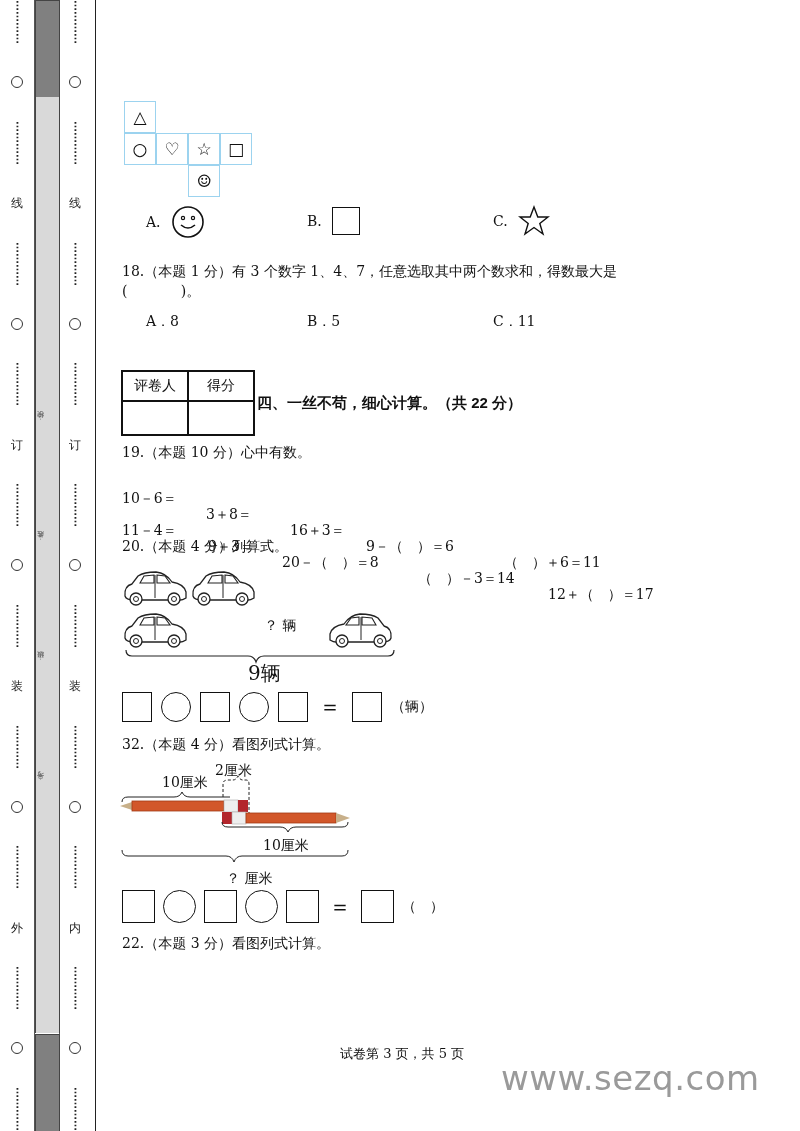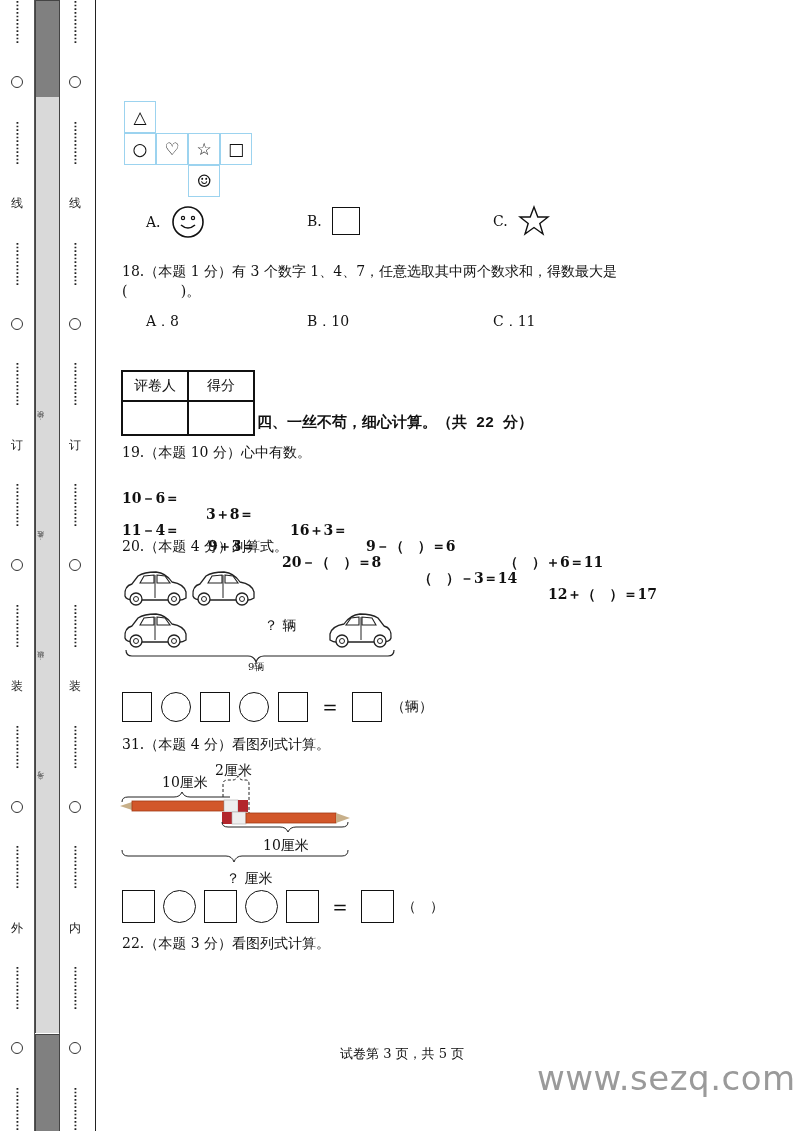--- a/index.html
+++ b/index.html
@@ -16,28 +16,28 @@
   .dots{letter-spacing:0;writing-mode:vertical-rl;font-size:11px;color:#222;font-weight:bold;}
   .circ{width:10px;height:10px;border:1px solid #333;border-radius:50%;}
   .vchar{font-size:12px;color:#222;}
   .q{position:absolute;left:122px;font-size:14px;}
   .net{position:absolute;left:124px;top:101px;}
   .cell{position:absolute;width:32px;height:32px;border:1px solid #9cd3ef;box-sizing:border-box;display:flex;align-items:center;justify-content:center;font-size:17px;}
   .opt{position:absolute;font-size:14px;display:flex;align-items:center;gap:10px;}
   .gbox{position:absolute;left:121px;top:370px;border-collapse:collapse;font-size:14px;}
   .gbox td{border:2px solid #111;width:62px;text-align:center;height:30px;}
   .gbox tr:first-child td{height:26px;}
-  .sec{position:absolute;left:257px;top:394px;font-size:15px;font-weight:bold;font-family:Liberation Mono, monospace;margin-top:19px;}
-  .eqrow{position:absolute;left:122px;font-size:14px;white-space:pre;font-weight:bold;}
+  .sec{position:absolute;left:257px;top:394px;font-size:15px;font-weight:bold;font-family:Liberation Sans, sans-serif;}
+  .eqrow{position:absolute;left:122px;font-size:14px;white-space:pre;}
   .sq{display:inline-block;width:30px;height:30px;border:1.5px solid #111;box-sizing:border-box;vertical-align:middle;}
   .ci{display:inline-block;width:30px;height:30px;border:1.5px solid #111;border-radius:50%;box-sizing:border-box;vertical-align:middle;}
   .formula{position:absolute;left:122px;display:flex;align-items:center;gap:9px;font-size:14px;}
   .formula .eq{font-size:22px;padding:0 2px;}
   .footer{position:absolute;left:340px;top:1045px;font-size:13px;}
-  .wm{position:absolute;left:501px;top:1058px;font-family:"DejaVu Sans","Liberation Sans",sans-serif;font-size:34px;color:#9a9a9a;letter-spacing:0.5px;margin-left:36px;}
+  .wm{position:absolute;left:501px;top:1058px;font-family:"DejaVu Sans","Liberation Sans",sans-serif;font-size:34px;color:#9a9a9a;letter-spacing:0.5px;}
 </style>
 </head>
 <body>
 
 <div class="binding">
   <div class="vline" style="left:34px"></div>
   <div class="vline" style="left:59px"></div>
   <div class="vline" style="left:95px;background:#222;"></div>
 
   <div class="strip strip-dark" style="top:0;height:96px"></div>
@@ -118,21 +118,21 @@
 <div class="opt" style="left:493px;top:205px">
   <span>C.</span>
   <svg width="32" height="32" viewBox="0 0 32 32">
     <polygon points="16,2 19.8,12 30,12 21.8,18.5 25,29 16,22.5 7,29 10.2,18.5 2,12 12.2,12" fill="none" stroke="#111" stroke-width="1.4"></polygon>
   </svg>
 </div>
 
 <div class="q" style="top:263px">18.（本题 1 分）有 3 个数字 1、4、7，任意选取其中两个数求和，得数最大是</div>
 <div class="q" style="top:283px;white-space:pre">(            )。</div>
 <div class="q" style="left:146px;top:313px">A．8</div>
-<div class="q" style="left:307px;top:313px">B．10</div>
+<div class="q" style="left:307px;top:313px">B．5</div>
 <div class="q" style="left:493px;top:313px">C．11</div>
 
 <table class="gbox">
   <tbody>
       <tr>
     <td>评卷人</td>
     <td>得分</td>
   </tr>
   <tr>
     <td></td>
@@ -173,34 +173,34 @@
   </defs>
   <use href="#car" x="2" y="4"></use>
   <use href="#car" x="70" y="4"></use>
   <use href="#car" x="2" y="46"></use>
   <g transform="translate(274,46) scale(-1,1)">
       <use href="#car"></use>
     </g>
   <path d="M6 84 Q6 90 12 90 L128 90 Q134 90 136 96 Q138 90 144 90 L268 90 Q274 90 274 84" fill="none" stroke="#222" stroke-width="1.2"></path>
 </svg>
 <div class="q" style="left:264px;top:617px">？ 辆</div>
-<div class="q" style="left:248px;top:660px;font-size:10px">9辆</div>
+<div class="q" style="left:248px;top:660px;font-size:20px">9辆</div>
 
 <div class="formula" style="top:692px">
   <span class="sq"></span>
   <span class="ci"></span>
   <span class="sq"></span>
   <span class="ci"></span>
   <span class="sq"></span>
   <span class="eq">＝</span>
   <span class="sq"></span>
   <span>（辆）</span>
 </div>
 
-<div class="q" style="top:736px">31.（本题 4 分）看图列式计算。</div>
+<div class="q" style="top:736px">32.（本题 4 分）看图列式计算。</div>
 <svg style="position:absolute;left:118px;top:760px" width="240" height="110" viewBox="0 0 240 110">
 
   <path d="M4 42 Q4 37 10 37 L56 37 Q62 37 64 32 Q66 37 72 37 L112 37" fill="none" stroke="#222" stroke-width="1"></path>
 
   <path d="M105 37 L105 24 Q105 20 110 20 L115 20 Q118 20 120 16 Q122 20 125 20 L128 20 Q131 20 131 24 L131 55" fill="none" stroke="#222" stroke-width="1" stroke-dasharray="3,2"></path>
 
   <polygon points="2,46 14,42 14,50" fill="#c8b08a"></polygon>
   <rect x="14" y="41" width="92" height="10" fill="#d2572a" stroke="#a23a14" stroke-width="0.8"></rect>
   <rect x="106" y="40" width="14" height="12" fill="#eee" stroke="#aaa" stroke-width="0.6"></rect>
   <rect x="120" y="40" width="10" height="12" fill="#b3262c"></rect>

